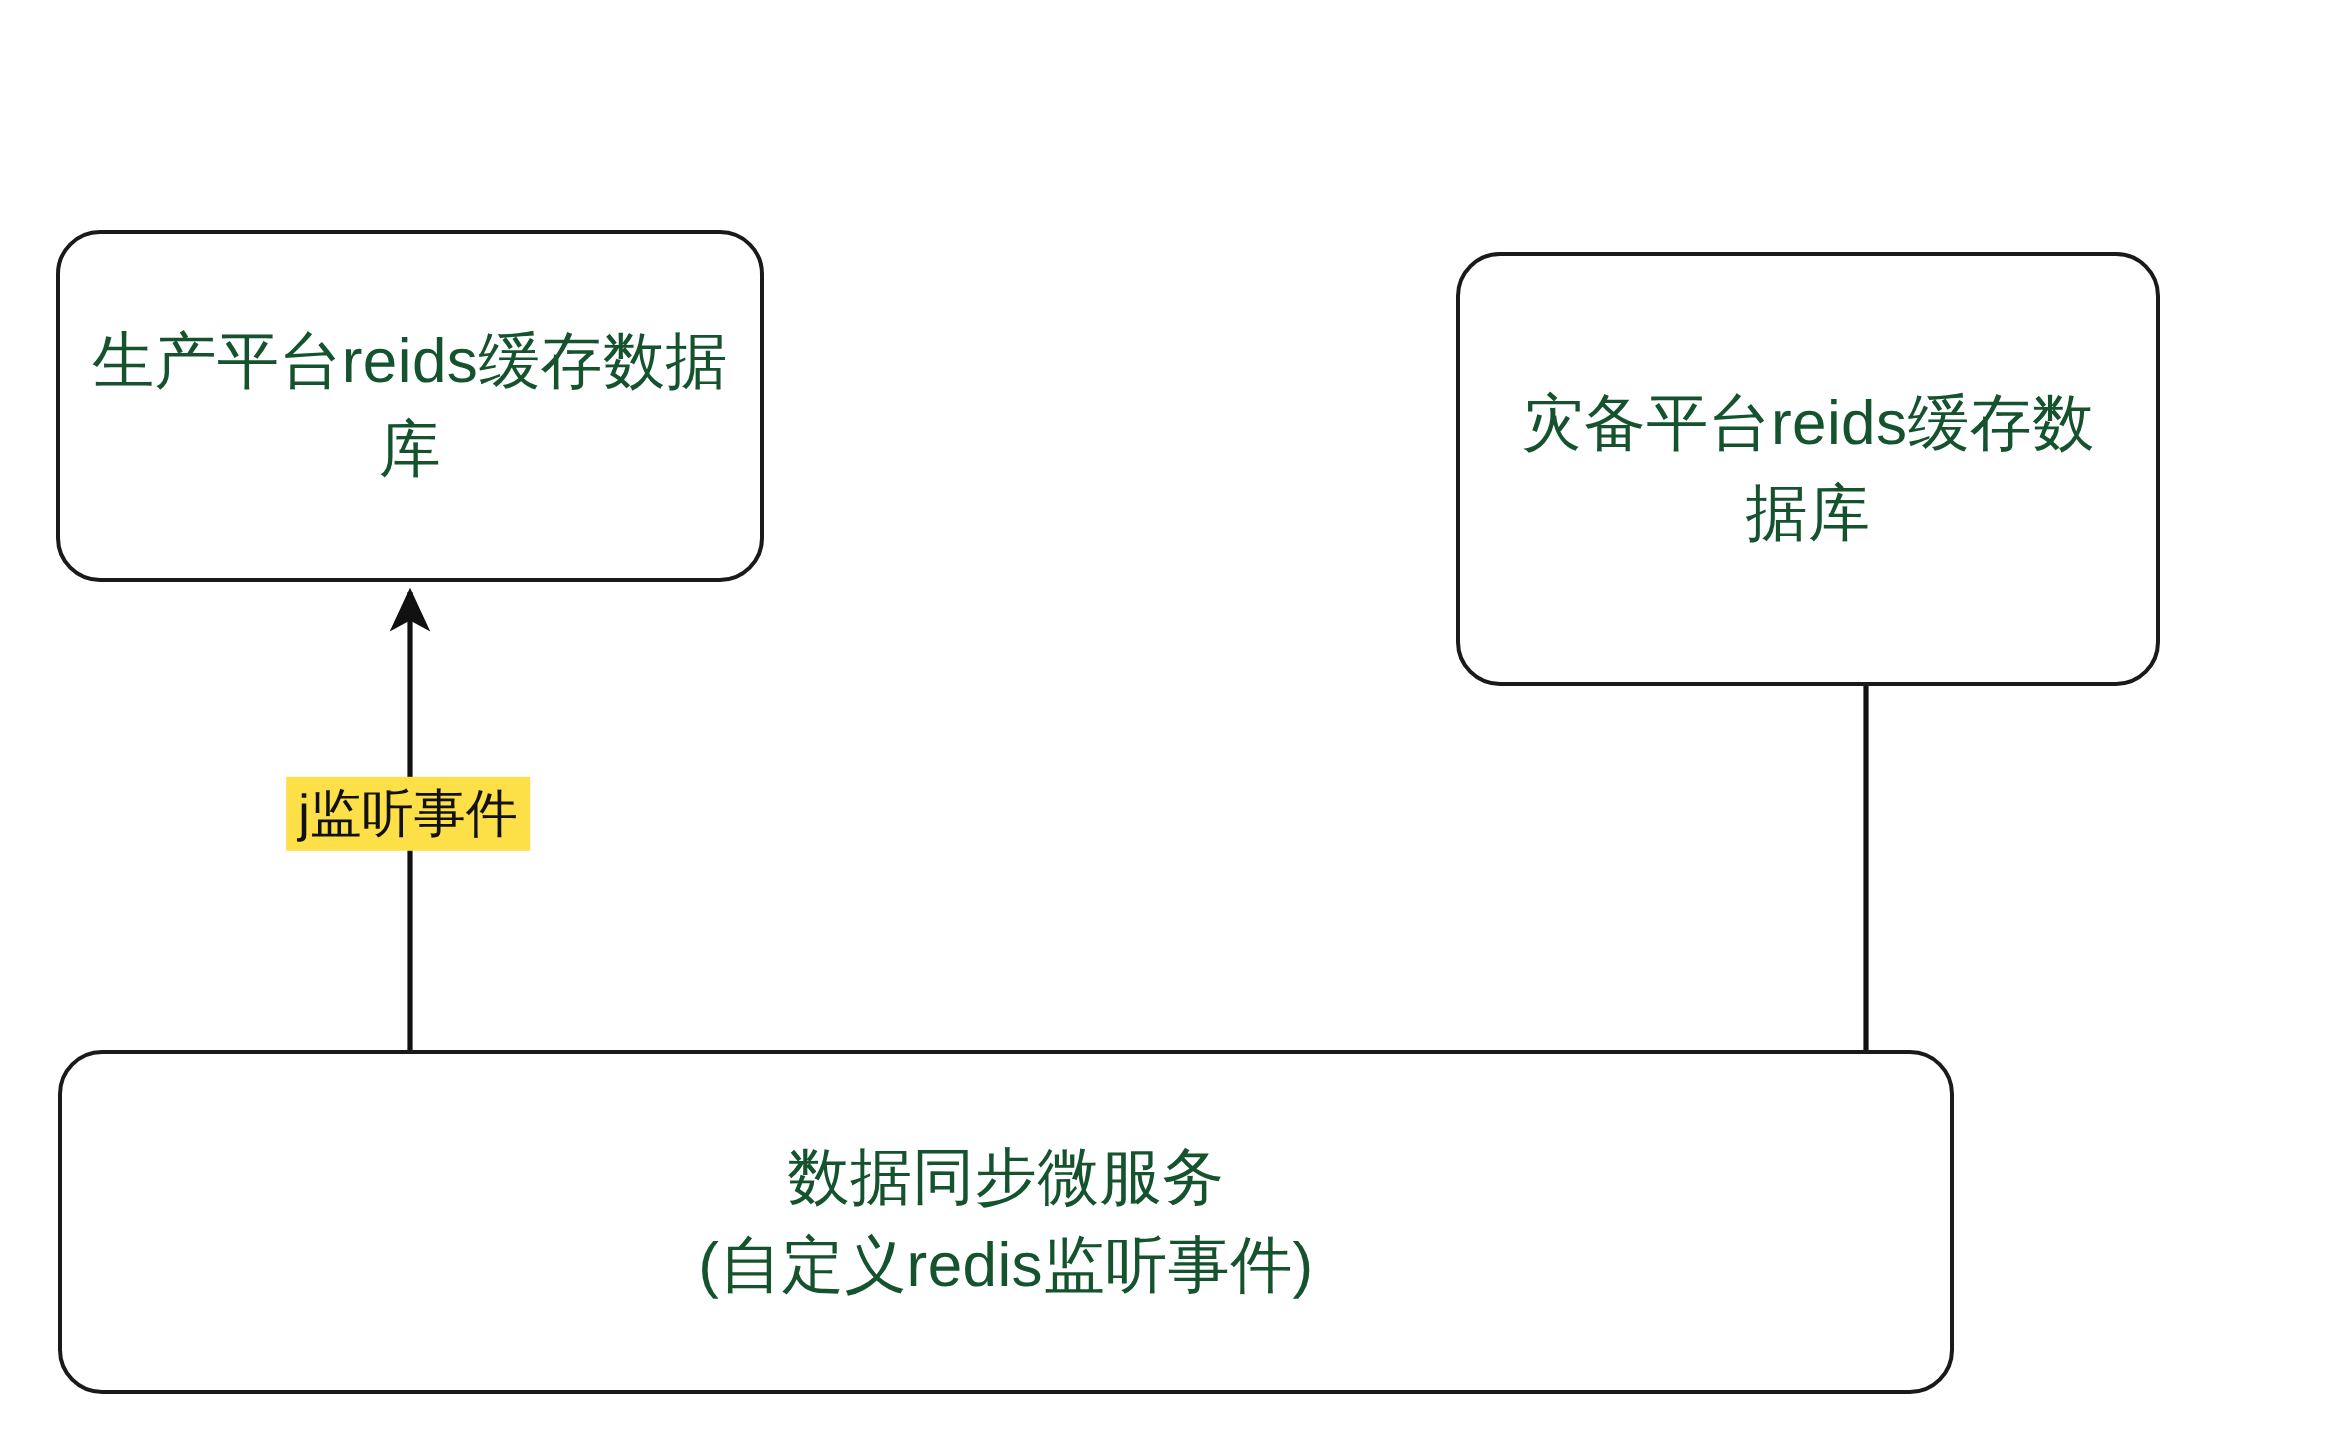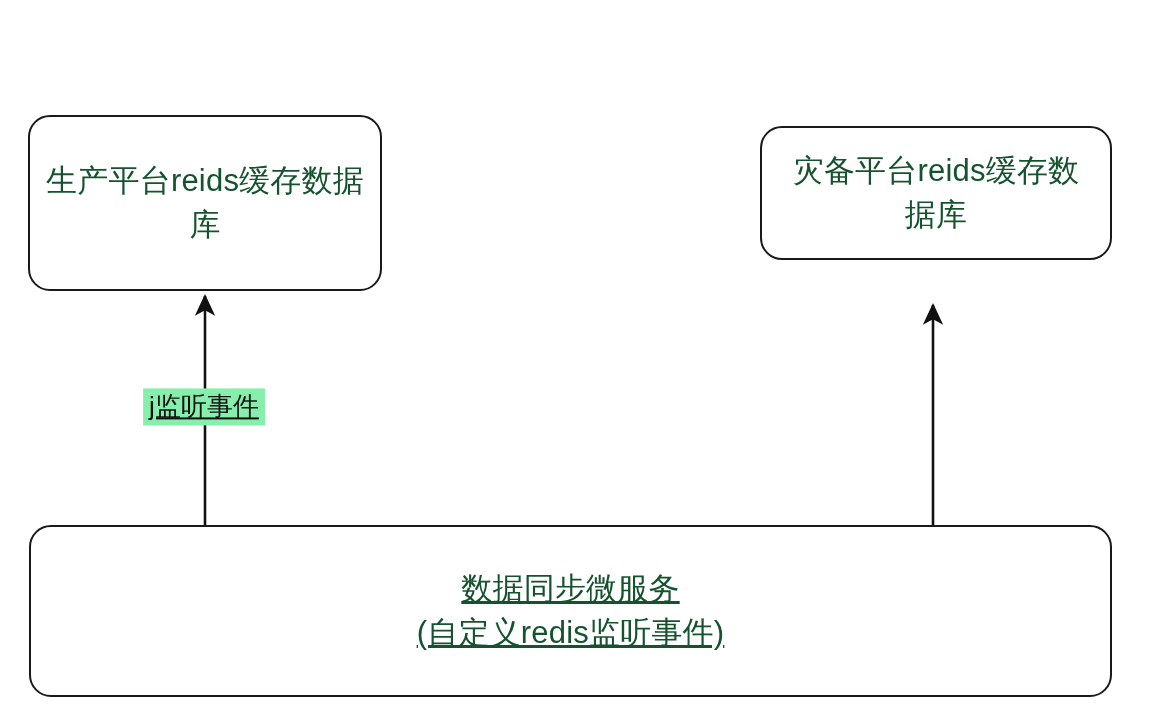--- a/index.html
+++ b/index.html
@@ -47,42 +47,40 @@
     padding: 0 16px;
     white-space: pre-line;
   }
   #node-prod {
     left: 28px;
     top: 115px;
     width: 354px;
     height: 176px;
   }
   #node-dr {
-    left: 760px;
+    left: 728px;
     top: 126px;
     width: 352px;
-    height: 134px;
+    height: 217px;
   }
   #node-service {
     left: 29px;
     top: 525px;
-    width: 1083px;
+    width: 948px;
     height: 172px;
-    text-decoration: underline;
   }
   .edge-label {
     position: absolute;
-    background: #86efac;
+    background: #fde047;
     color: #111111;
     font-size: 26px;
     line-height: 1.2;
     white-space: nowrap;
     padding: 3px 6px;
     transform: translate(-50%, -50%);
-    text-decoration: underline;
   }
   #edge-label-left {
     left: 204px;
     top: 407px;
   }
   #edge-label-right {
     left: 933px;
     top: 407px;
   }
 </style>

